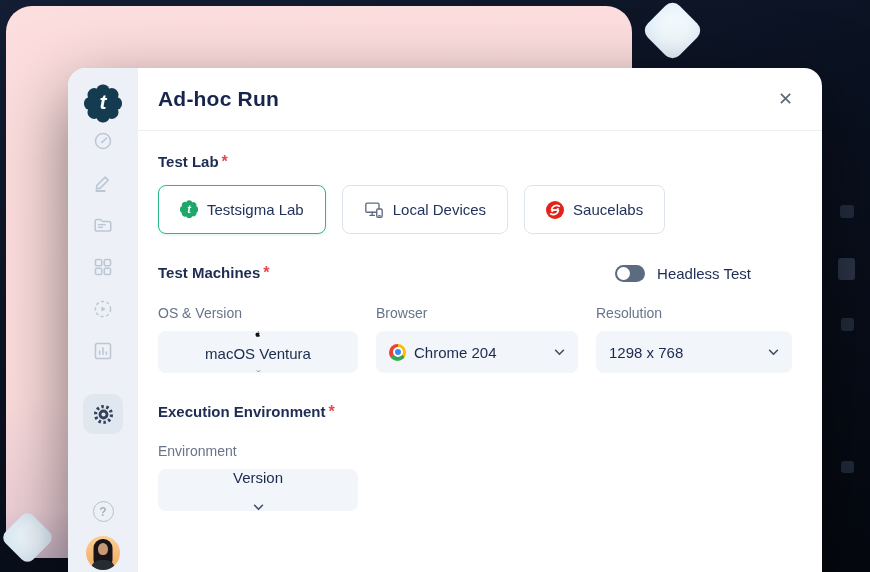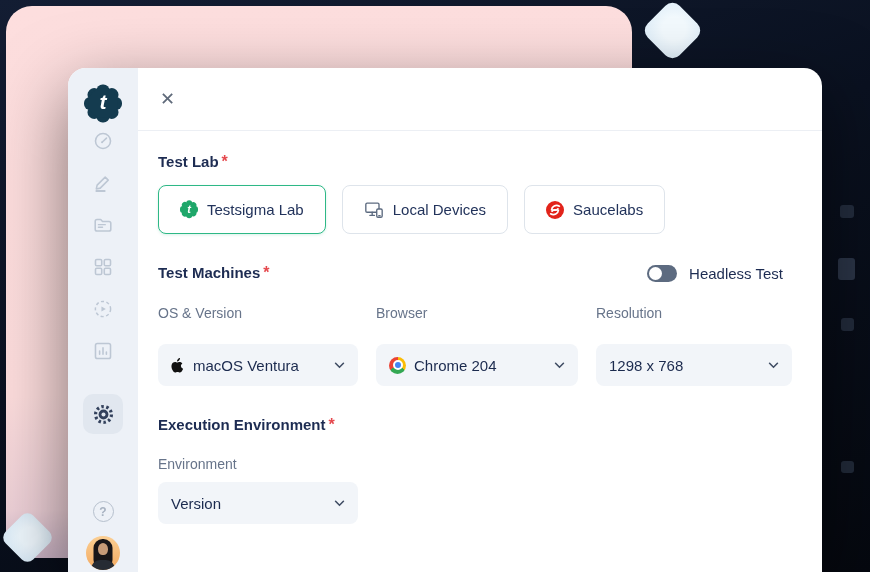--- a/index.html
+++ b/index.html
@@ -59,21 +59,21 @@
     background:#c69a77;border-radius:50% 50% 45% 45%;}
   .avatar .suit{position:absolute;left:50%;bottom:-3px;transform:translateX(-50%);width:24px;height:13px;
     background:#262b33;border-radius:9px 9px 0 0;}
 
   
   .content{flex:1;display:flex;flex-direction:column;min-width:0;}
   .dlg-header{height:62px;flex:0 0 62px;display:flex;align-items:center;justify-content:space-between;
     padding:0 27px 0 20px;border-bottom:1px solid #eceff4;}
   .dlg-title{margin:0;font-size:21px;font-weight:700;color:#17254d;letter-spacing:.2px;}
   .close-btn{background:none;border:none;font-size:18px;color:#5f6a7a;cursor:pointer;padding:2px;line-height:1;}
-  .form{padding:21px 16px 10px 20px;}
+  .form{padding:21px 48px 10px 20px;}
   .sec-label{font-size:15px;font-weight:700;color:#1d2c52;line-height:20px;}
   .req{color:#e5484d;margin-left:3px;font-weight:700;}
   .lab-row{display:flex;gap:16px;margin:13px 0 29px;}
   .lab-btn{height:49px;display:flex;align-items:center;gap:9px;padding:0 21px;background:#fff;
     border:1px solid #dee4eb;border-radius:8px;font-size:15px;font-weight:500;color:#22335b;
     cursor:pointer;font-family:inherit;}
   .lab-btn.selected{border:1px solid #2eb886;box-shadow:0 1px 3px rgba(46,184,134,.18);}
   .gear-mini{position:relative;width:18px;height:18px;flex:0 0 18px;}
   .gear-mini .tooth{position:absolute;left:0;top:50%;width:100%;height:6.4px;margin-top:-3.2px;
     background:#1fa76a;border-radius:3px;}
@@ -81,25 +81,25 @@
   .gear-mini .letter{position:absolute;inset:0;display:flex;align-items:center;justify-content:center;
     color:#fff;font-weight:700;font-size:11px;font-style:italic;padding-bottom:1px;}
   .sauce-circle{width:18px;height:18px;flex:0 0 18px;}
   .machines-row{display:flex;justify-content:space-between;align-items:center;margin-bottom:21px;padding-right:23px;}
   .headless{display:flex;align-items:center;gap:12px;}
   .headless-label{font-size:15px;color:#1d2c52;font-weight:500;}
   .toggle{position:relative;width:30px;height:17px;border-radius:9px;background:#5d6b80;border:none;cursor:pointer;padding:0;}
   .toggle .knob{position:absolute;left:2px;top:2px;width:13px;height:13px;border-radius:50%;background:#fff;}
   .fields{display:flex;gap:18px;margin-bottom:29px;}
   .fgroup{display:flex;flex-direction:column;}
-  .fgroup .flabel{font-size:14px;color:#67748a;margin-bottom:22px;line-height:18px;}
+  .fgroup .flabel{font-size:14px;color:#67748a;margin-bottom:9px;line-height:18px;}
   .select-box{height:42px;border:none;border-radius:8px;background:#f2f5f9;display:flex;align-items:center;
     gap:8px;padding:0 13px;font-size:15px;color:#1b2a4e;cursor:pointer;font-family:inherit;}
   .select-box .value{flex:1;text-align:left;font-weight:500;}
-  .w1{width:200px;} .w2{width:202px;} .w3{width:196px;}
+  .w1{width:200px;flex-direction:column;} .w2{width:202px;} .w3{width:196px;}
   .chrome-ball{width:17px;height:17px;flex:0 0 17px;border-radius:50%;position:relative;
     background:conic-gradient(from -120deg,#ea4335 0 120deg,#fbbc05 0 240deg,#34a853 0 360deg);}
   .chrome-ball::after{content:"";position:absolute;inset:3.5px;background:#4285f4;
     border:2px solid #fff;border-radius:50%;box-sizing:border-box;}
   .env-section{margin-top:0;}
   .env-label-row{margin-bottom:20px;}
   .env-field .flabel{margin-bottom:9px;}
 </style>
 </head>
 <body>
@@ -180,20 +180,21 @@
     </button>
     <button class="avatar">
       <span class="hair"></span>
       <span class="face"></span>
       <span class="suit"></span>
     </button>
   </aside>
 
   <section class="content">
     <header class="dlg-header">
+      <h1 class="dlg-title">Ad-hoc Run</h1>
       <button class="close-btn">✕</button>
     </header>
 
     <div class="form">
 
       <div>
         <span class="sec-label">Test Lab</span><span class="req">*</span>
       </div>
       <div class="lab-row">
         <button class="lab-btn selected">

